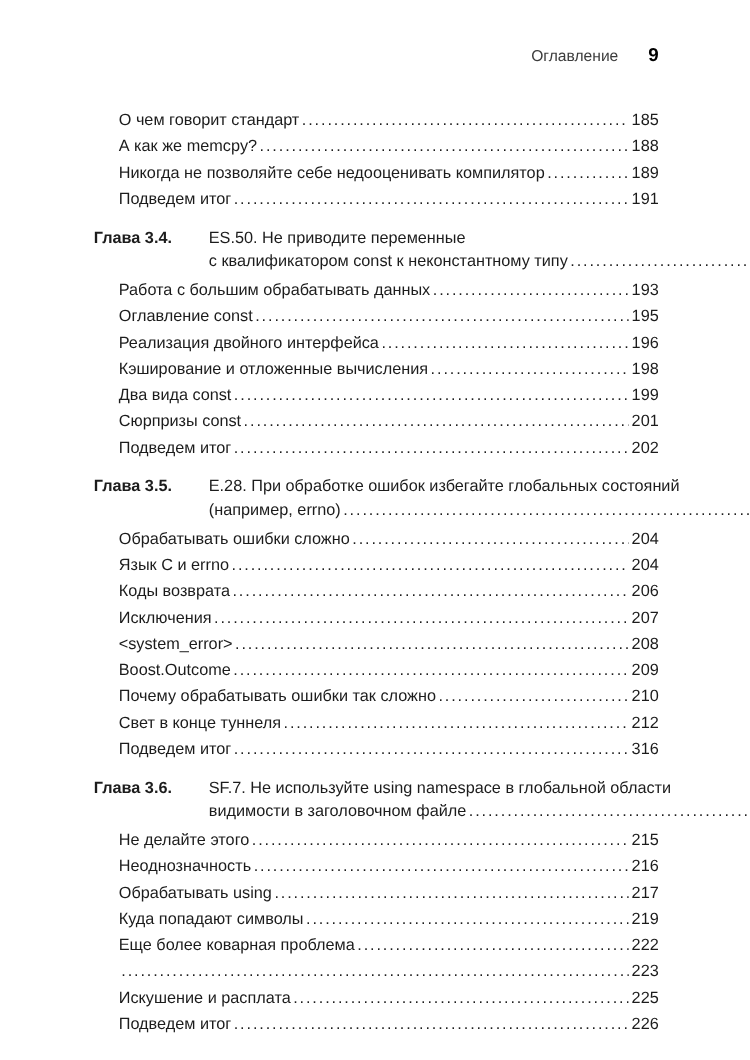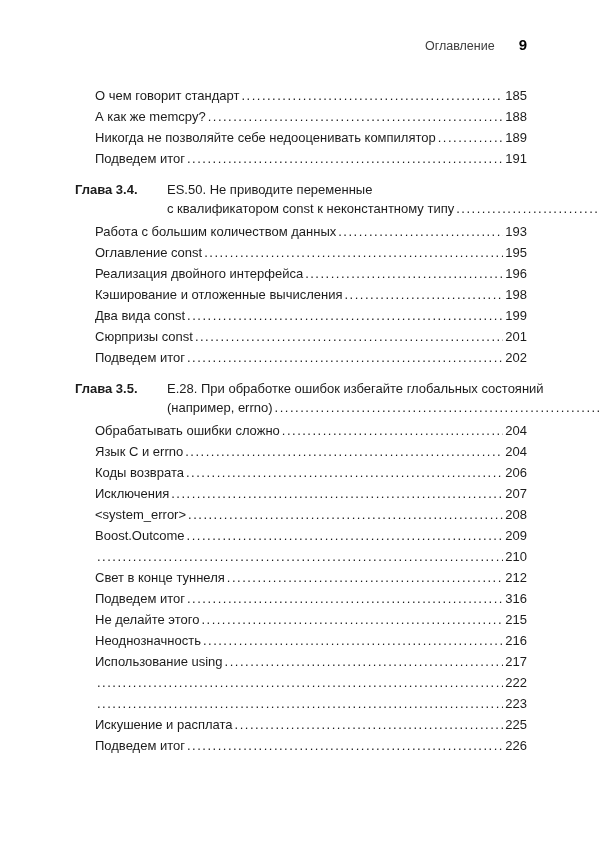--- a/index.html
+++ b/index.html
@@ -113,21 +113,21 @@
         <span class="chapter-label">Глава 3.4.</span>
         <div class="chapter-body">
           <div class="chapter-line">ES.50. Не приводите переменные</div>
           <div class="chapter-line entry-line">
             <span class="t">с квалификатором const к неконстантному типу</span>
             <span class="dots"></span>
           </div>
         </div>
       </div>
       <div class="entry entry-line">
-        <span class="t">Работа с большим количеством данных</span>
+        <span class="t">Работа с большим обрабатывать данных</span>
         <span class="dots"></span>
         <span class="page-num">193</span>
       </div>
       <div class="entry entry-line">
         <span class="t">Оглавление const</span>
         <span class="dots"></span>
         <span class="page-num">195</span>
       </div>
       <div class="entry entry-line">
         <span class="t">Реализация двойного интерфейса</span>
@@ -188,49 +188,66 @@
         <span class="t">&lt;system_error&gt;</span>
         <span class="dots"></span>
         <span class="page-num">208</span>
       </div>
       <div class="entry entry-line">
         <span class="t">Boost.Outcome</span>
         <span class="dots"></span>
         <span class="page-num">209</span>
       </div>
       <div class="entry entry-line">
+        <span class="t">Почему обрабатывать ошибки так сложно</span>
         <span class="dots"></span>
         <span class="page-num">210</span>
       </div>
       <div class="entry entry-line">
         <span class="t">Свет в конце туннеля</span>
         <span class="dots"></span>
         <span class="page-num">212</span>
       </div>
       <div class="entry entry-line">
         <span class="t">Подведем итог</span>
         <span class="dots"></span>
         <span class="page-num">316</span>
       </div>
+      <div class="chapter">
+        <span class="chapter-label">Глава 3.6.</span>
+        <div class="chapter-body">
+          <div class="chapter-line">SF.7. Не используйте using namespace в глобальной области</div>
+          <div class="chapter-line entry-line">
+            <span class="t">видимости в заголовочном файле</span>
+            <span class="dots"></span>
+          </div>
+        </div>
+      </div>
       <div class="entry entry-line">
         <span class="t">Не делайте этого</span>
         <span class="dots"></span>
         <span class="page-num">215</span>
       </div>
       <div class="entry entry-line">
         <span class="t">Неоднозначность</span>
         <span class="dots"></span>
         <span class="page-num">216</span>
       </div>
       <div class="entry entry-line">
-        <span class="t">Использование using</span>
+        <span class="t">Обрабатывать using</span>
         <span class="dots"></span>
         <span class="page-num">217</span>
       </div>
       <div class="entry entry-line">
+        <span class="t">Куда попадают символы</span>
+        <span class="dots"></span>
+        <span class="page-num">219</span>
+      </div>
+      <div class="entry entry-line">
+        <span class="t">Еще более коварная проблема</span>
         <span class="dots"></span>
         <span class="page-num">222</span>
       </div>
       <div class="entry entry-line">
         <span class="dots"></span>
         <span class="page-num">223</span>
       </div>
       <div class="entry entry-line">
         <span class="t">Искушение и расплата</span>
         <span class="dots"></span>

